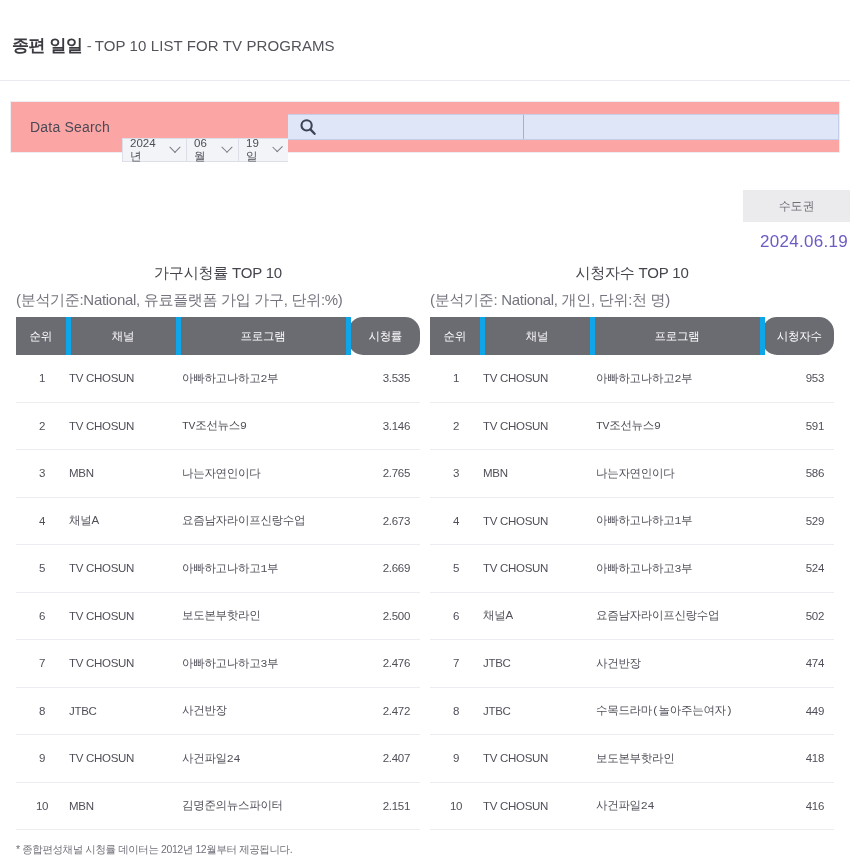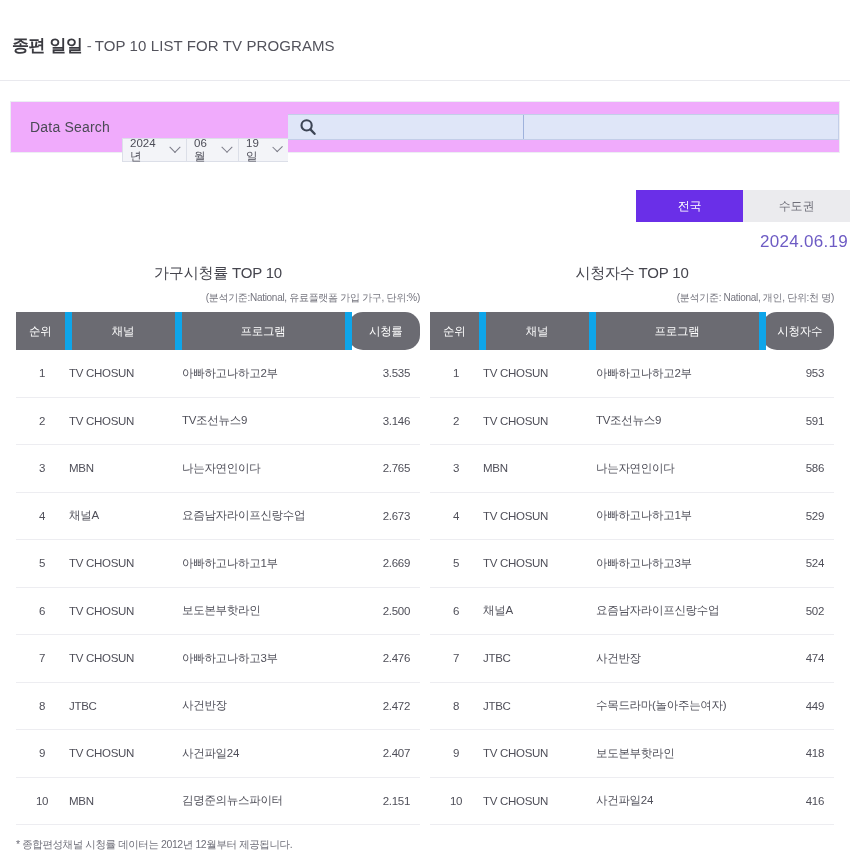--- a/index.html
+++ b/index.html
@@ -47,21 +47,21 @@
     background: #e9e9ee;
   }
 
   
   .search-panel {
     position: absolute;
     left: 10px;
     top: 101px;
     width: 830px;
     height: 52px;
-    background: #f0abfc;
+    background: #fca5a5;
     border: 1px solid #eceef3;
     box-sizing: border-box;
     display: flex;
     align-items: center;
   }
   .search-label {
     font-size: 14px;
     color: #4a4a55;
     letter-spacing: 0.2px;
     margin-left: 19px;
@@ -175,55 +175,55 @@
   }
   .board { width: 404px; }
   .board-title {
     text-align: center;
     font-size: 15px;
     color: #45454e;
     letter-spacing: -0.2px;
     margin-bottom: 8px;
   }
   .board-sub {
-    text-align: right;
-    font-size: 10px;
+    text-align: left;
+    font-size: 15px;
     color: #74747e;
     letter-spacing: -0.3px;
     margin-bottom: 7px;
   }
   table.rank {
     width: 100%;
     border-collapse: collapse;
     table-layout: fixed;
   }
   table.rank thead th {
     background: #6b6b72;
     color: #ffffff;
     font-size: 11.5px;
     font-weight: normal;
     height: 36px;
     letter-spacing: -0.3px;
-    border-right: 7px solid #0ea5e9;
+    border-right: 5px solid #0ea5e9;
   }
   table.rank thead th:last-child { border-right: none; border-radius: 15px; }
   col.c-rank { width: 52px; }
   col.c-chan { width: 110px; }
   col.c-prog { width: 170px; }
   col.c-val  { width: 72px; }
   table.rank tbody td {
     height: 44.5px;
     font-size: 11.5px;
     color: #4f4f59;
     border-bottom: 1px solid #ededf1;
     letter-spacing: -0.3px;
   }
   td.rank-no { text-align: center; color: #56565f; }
   td.chan    { text-align: left; }
-  td.prog    { text-align: left; padding-left: 4px; }
+  td.prog    { text-align: left; padding-left: 4px; font-family: Liberation Mono, monospace; }
   td.val {
     text-align: right;
     padding-right: 10px;
     color: #7b68c8;
     font-size: 12.5px;
   }
   .footnote {
     margin-top: 13px;
     font-size: 10.5px;
     color: #6f6f79;
@@ -259,21 +259,20 @@
       <svg width="18" height="18" viewBox="0 0 18 18">
         <circle cx="7.6" cy="7.4" r="5.1" fill="none" stroke="#3c4454" stroke-width="2.1"></circle>
         <line x1="11.4" y1="11.4" x2="15.6" y2="15.8" stroke="#3c4454" stroke-width="2.3" stroke-linecap="round"></line>
       </svg>
     </div>
     <div class="search-split"></div>
   </div>
 </div>
 
 <div class="tabs">
-  <div class="tab active">전국</div>
   <div class="tab inactive">수도권</div>
 </div>
 <div class="sel-date">2024.06.19</div>
 
 <div class="boards">
 
   <div class="board">
     <div class="board-title">가구시청률 TOP 10</div>
     <div class="board-sub">(분석기준:National, 유료플랫폼 가입 가구, 단위:%)</div>
     <table class="rank">

